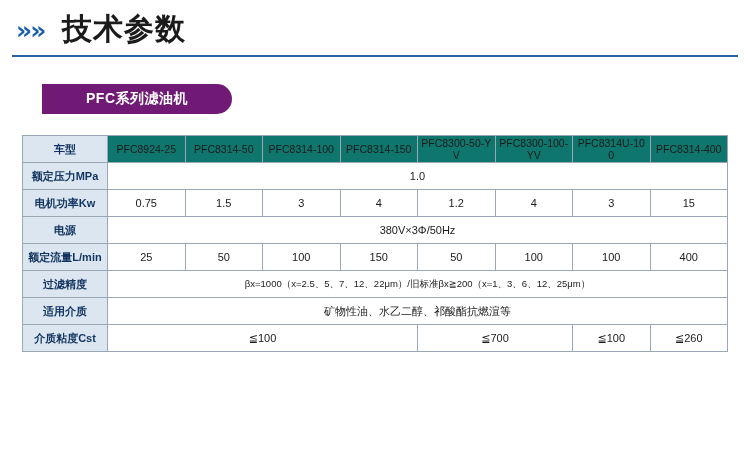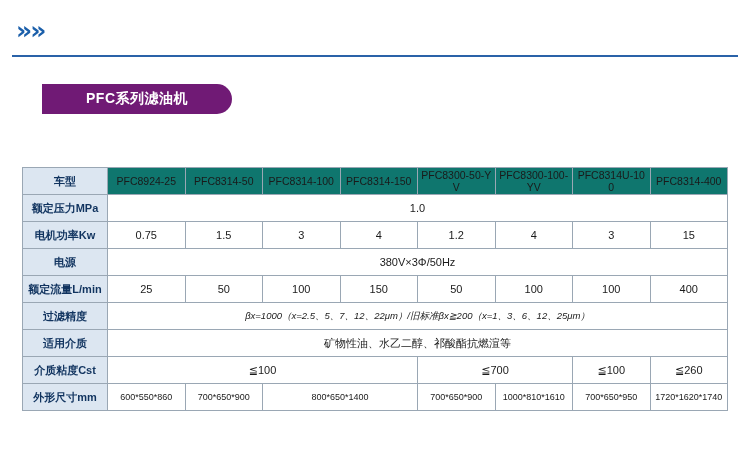--- a/index.html
+++ b/index.html
@@ -79,21 +79,20 @@
     position: absolute;
     left: 22px;
     top: 135px;
     width: 706px;
   }
   table {
     border-collapse: collapse;
     table-layout: fixed;
     width: 706px;
     font-size: 11px;
-    margin-top: 32px;
   }
   td {
     border: 1px solid #9aa7b4;
     text-align: center;
     vertical-align: middle;
     height: 24px;
     padding: 1px 2px;
     line-height: 1.15;
     color: #1a1a1a;
     word-break: break-all;
@@ -107,30 +106,30 @@
   }
   td.modelhead {
     background: #0f766e;
     font-size: 10.5px;
   }
   .small {
     font-size: 9px;
   }
   .tiny {
     font-size: 9.5px;
-    font-style: italic;
   }
 </style>
 </head>
 <body>
 
 <div class="page">
 
   <div class="header">
     <span class="header-chevrons">»»</span>
+    <span class="header-title">技术参数</span>
     <div class="header-rule"></div>
   </div>
 
   <div class="pill">
     <span>PFC系列滤油机</span>
   </div>
 
   <div class="table-wrap">
     <table>
       <tbody>
@@ -192,28 +191,18 @@
         </tr>
 
         <tr>
           <td class="rowhead">介质粘度Cst</td>
           <td colspan="4">≦100</td>
           <td colspan="2">≦700</td>
           <td>≦100</td>
           <td>≦260</td>
         </tr>
 
-        <tr>
-          <td class="rowhead">外形尺寸mm</td>
-          <td class="small">600*550*860</td>
-          <td class="small">700*650*900</td>
-          <td colspan="2" class="small">800*650*1400</td>
-          <td class="small">700*650*900</td>
-          <td class="small">1000*810*1610</td>
-          <td class="small">700*650*950</td>
-          <td class="small">1720*1620*1740</td>
-        </tr>
 
       </tbody>
     </table>
   </div>
 
 </div>
 
 </body></html>

